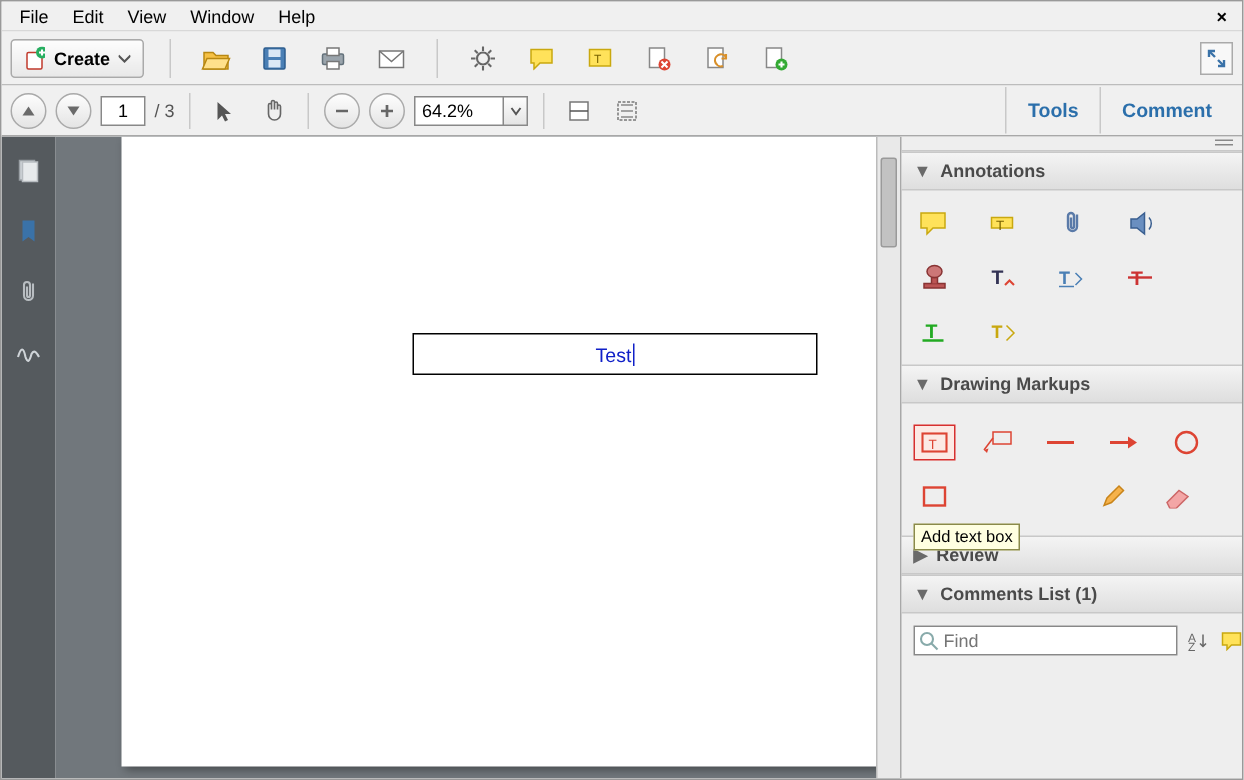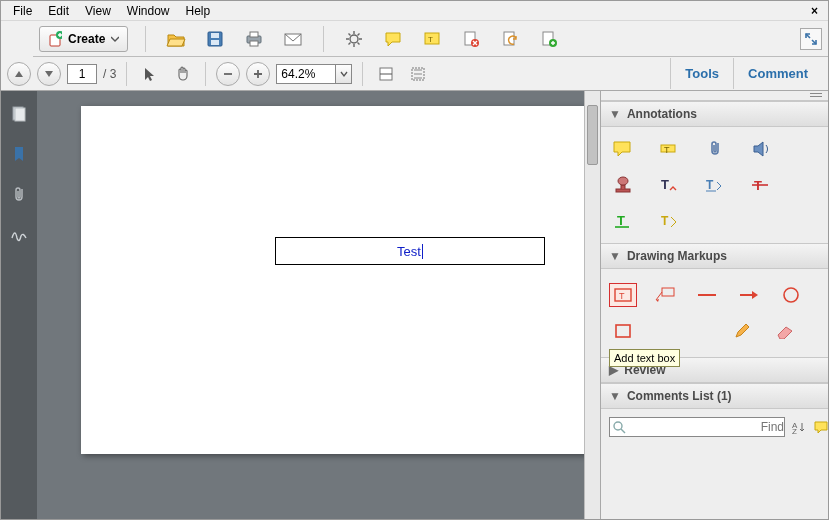--- a/index.html
+++ b/index.html
@@ -27,21 +27,20 @@
 .close-x { font-weight: bold; padding: 0 6px; cursor: default; }
 
 .toolbar {
   display: flex;
   align-items: center;
   background: #f0f0f0;
   height: 36px;
   padding: 2px 6px;
   border-bottom: 1px solid #bcbcbc;
   gap: 13px;
-  margin-left: 32px;
 }
 .create-btn {
   display: flex; align-items: center;
   border: 1px solid #aaa;
   border-radius: 3px;
   background: linear-gradient(#fdfdfd,#e8e8e8);
   height: 26px; padding: 0 8px; gap: 6px;
   cursor: default;
 }
 .create-btn .plus {
@@ -116,21 +115,21 @@
 .leftbar .lb-icon {
   width: 22px; height: 22px;
   display: flex; align-items: center; justify-content: center;
   cursor: default;
 }
 
 .canvas-area {
   flex: 1; background: #71777c; position: relative; overflow: hidden;
 }
 .page {
-  position: absolute; left: 44px; top: 15px; width: 530px; height: 348px;
+  position: absolute; left: 44px; top: 0; width: 530px; height: 420px;
   background: #fff; box-shadow: 2px 2px 6px rgba(0,0,0,0.4);
 }
 .textbox {
   position: absolute; left: 194px; top: 131px;
   width: 270px; height: 28px;
   border: 1px solid #000;
   display: flex; align-items: center; justify-content: center;
 }
 .textbox-text {
   color: #1020c8; font-size: 13px;
@@ -193,21 +192,21 @@
 .find-row {
   display: flex; align-items: center; gap: 6px;
   padding: 6px 8px;
 }
 .find-input {
   flex: 1; display: flex; align-items: center;
   border: 1px solid #888; background: #fff; height: 20px;
   padding-left: 2px;
 }
 .find-input input {
-  border: none; outline: none; font-size: 12px; flex: 1; padding-left:3px; color:#888;text-align:right;
+  border: none; outline: none; font-size: 12px; flex: 1; padding-left:3px; color:#888;
 }
 .comment-item {
   padding: 4px 8px; font-size: 11px; color: #444;
 }
 .comment-meta { color: #555; }
 svg { display:block; }
 </style>
 </head>
 <body>
 

